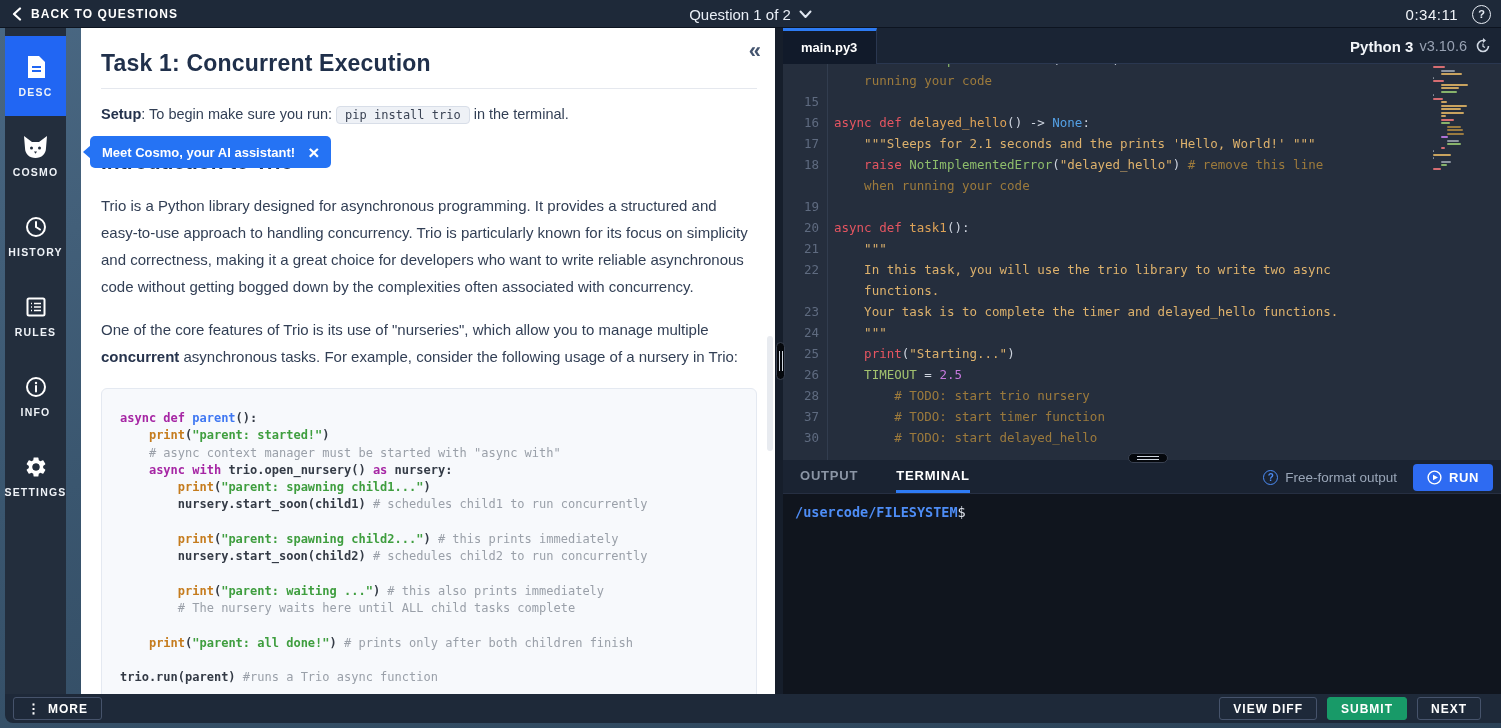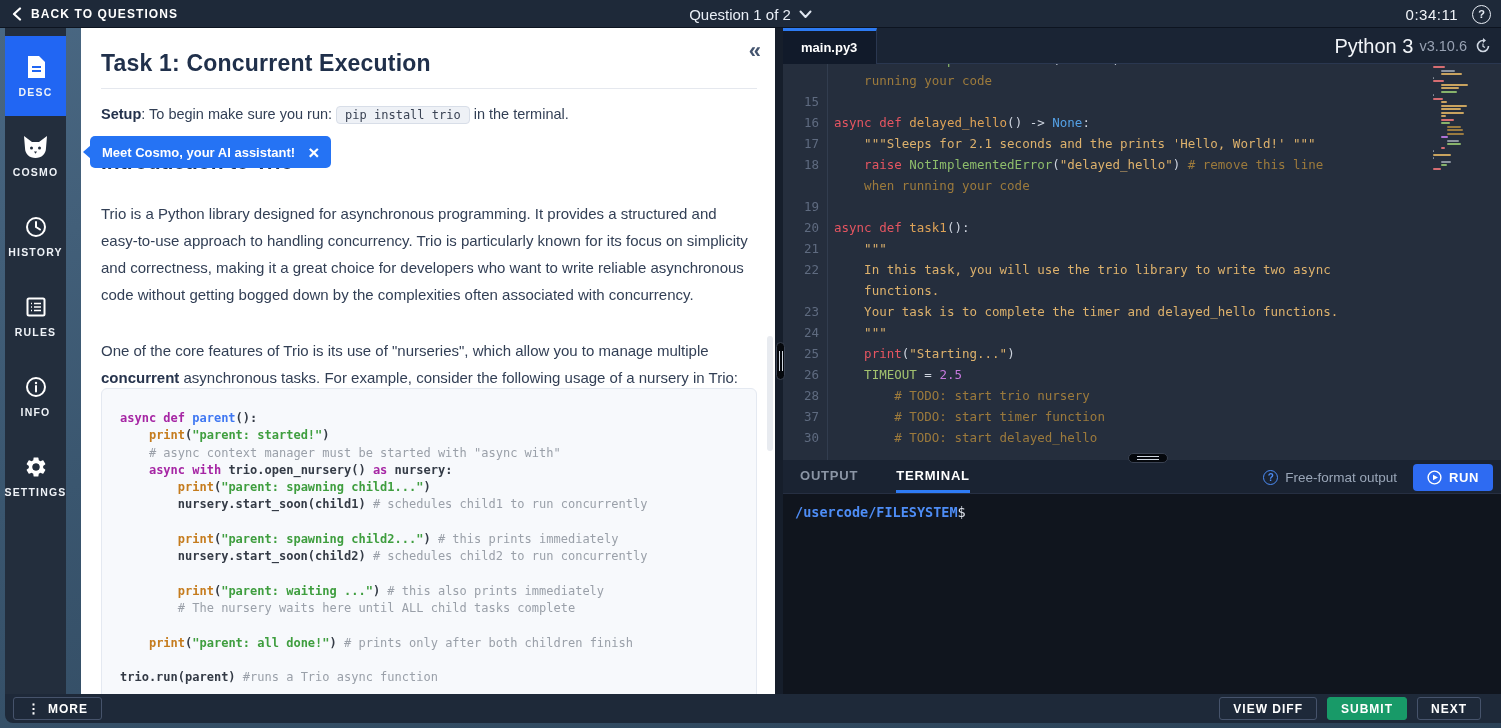--- a/index.html
+++ b/index.html
@@ -34,22 +34,22 @@
               overflow:hidden;z-index:10}
   .tp-title{position:absolute;left:20px;top:22px;font-size:23px;font-weight:bold;color:#20304b;letter-spacing:.2px}
   .collapse{position:absolute;right:14px;top:10px;font-size:22px;color:#44546e;cursor:pointer;font-weight:bold}
   .tp-divider{position:absolute;left:20px;top:60px;width:656px;height:1px;background:#e5e8ee}
   .setup-p{position:absolute;left:20px;top:78px;width:656px;font-size:14.5px;color:#323f55}
   .setup-p b{color:#24324c}
   .code-chip{display:inline-block;font-family:"DejaVu Sans Mono",monospace;font-size:12px;
              background:#eef1f6;border:1px solid #d8dee8;border-radius:4px;padding:1px 8px;color:#3a4354}
   .section-h{position:absolute;left:20px;top:122px;font-size:21px;font-weight:bold;color:#20304b;z-index:1}
   .para{position:absolute;left:20px;width:650px;font-size:15px;line-height:27px;color:#323f55}
-  .p1{top:172px}
-  .p2{top:309px}
+  .p1{top:164px}
+  .p2{top:288px}
   .para b{color:#27344d}
   .desc-code{position:absolute;left:20px;top:360px;width:656px;height:700px;background:#f7f9fc;
              border:1px solid #e4e9f1;border-radius:6px;padding:22px 0 0 18px;
              font-family:"DejaVu Sans Mono",monospace;font-size:12px}
   .desc-code .cl{height:17.3px;white-space:pre}
   .light-code .tk-kw{color:#a626a4;font-weight:bold}
   .light-code .tk-fn{color:#4078f2;font-weight:bold}
   .light-code .tk-bi{color:#c57c1e;font-weight:bold}
   .light-code .tk-str{color:#3f9e3f;font-weight:bold}
   .light-code .tk-cmt{color:#9aa0a9}
@@ -74,21 +74,21 @@
   .grip-h i{display:block;height:1px;width:22px;background:#cfd6e0}
 
   
   .editor{position:absolute;left:783px;top:28px;width:718px;height:432px;background:#252e3d;z-index:10}
   .ed-tabbar{position:absolute;left:0;top:0;width:100%;height:36px;background:#1a2434;
              border-bottom:1px solid #2a3750;display:flex;align-items:center}
   .ed-tab{height:36px;min-width:94px;padding:0 18px;background:#111a2a;border-top:3px solid #2d7bf3;
           border-right:1px solid #2a3750;display:flex;align-items:center;color:#fff;
           font-size:13px;font-weight:bold;cursor:pointer}
   .ed-lang{position:absolute;right:34px;top:0;height:36px;display:flex;align-items:center;gap:6px}
-  .ed-lang .n{font-size:20px;font-weight:normal;color:#f2f5f9}
+  .ed-lang .n{font-size:15px;font-weight:bold;color:#f2f5f9}
   .ed-lang .v{font-size:14.5px;color:#98a2b3}
   .ed-reset{position:absolute;right:10px;top:10px;cursor:pointer}
   .code-area{position:absolute;left:0;top:36px;right:0;bottom:0;overflow:hidden;
              font-family:"DejaVu Sans Mono",monospace;font-size:12px;cursor:text}
   .gutter-line{position:absolute;left:44px;top:0;bottom:0;width:1px;background:#323d4f}
   .dark-code .cl{display:flex;height:21px;align-items:center}
   .dark-code .cl:first-child{margin-top:-15px}
   .dark-code .ln{flex:none;width:36px;text-align:right;color:#5f6b80;font-size:12.5px}
   .dark-code .ct{white-space:pre;margin-left:15px;font-size:12.5px}
   .dark-code .tk-kw{color:#e55561}

